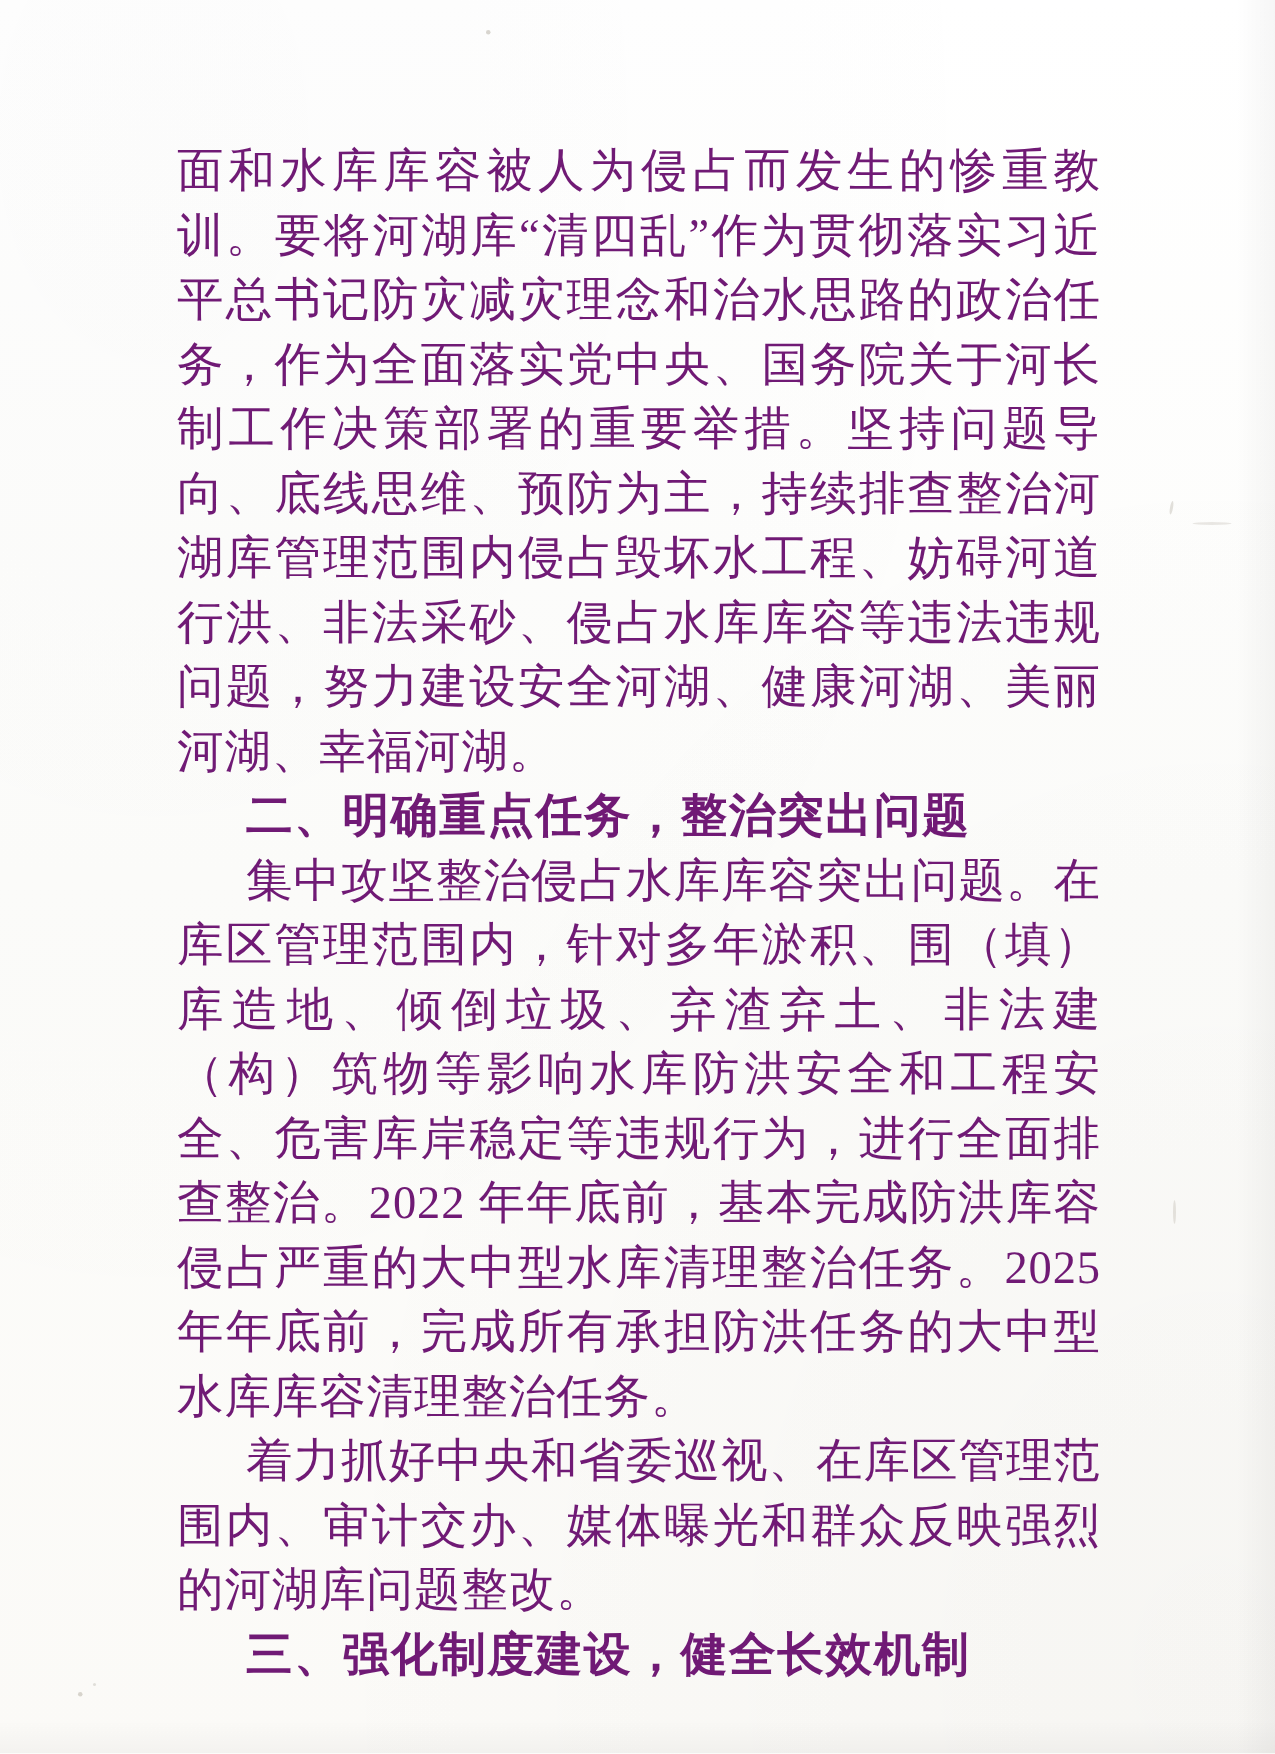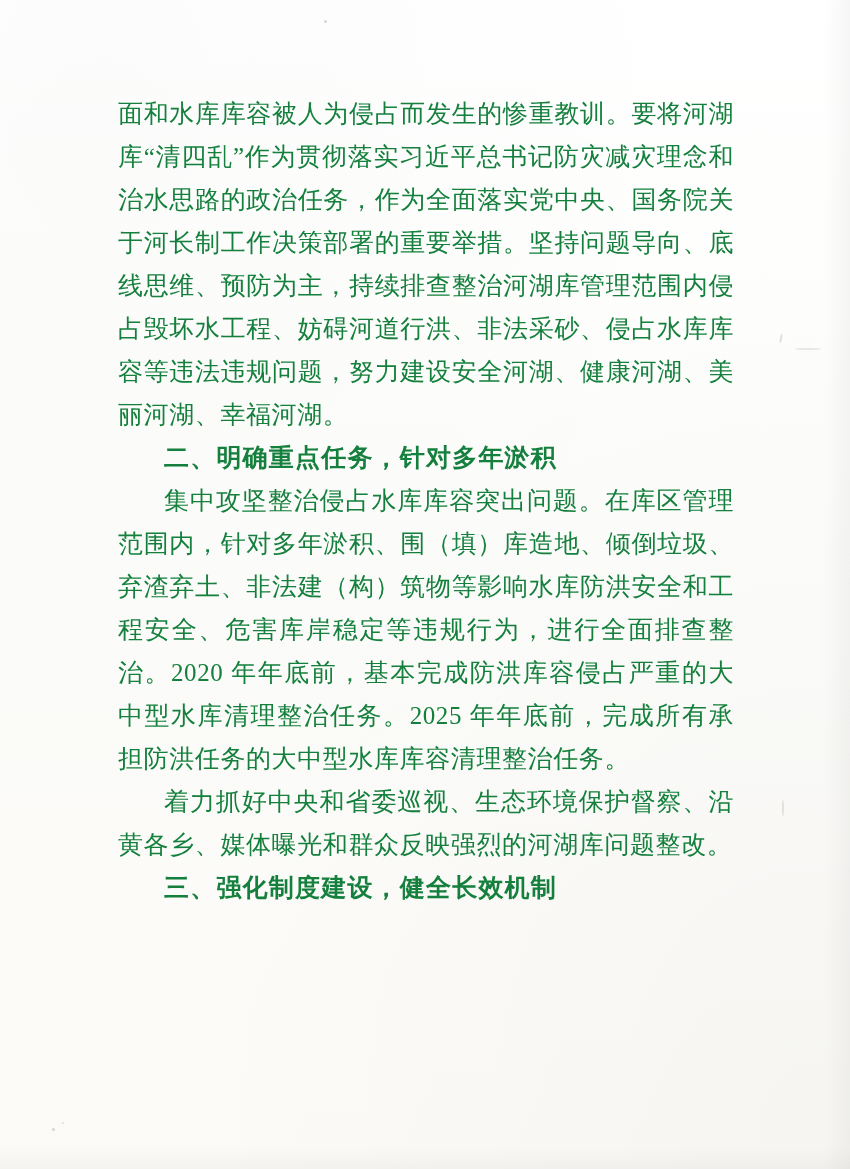--- a/index.html
+++ b/index.html
@@ -32,26 +32,26 @@
     pointer-events: none;
   }
   .doc-body {
     position: absolute;
     left: 118px;
     top: 92px;
     width: 616px;
   }
   p {
     margin: 0;
-    font-size: 25px;
+    font-size: 31px;
     line-height: 43px;
     text-align: justify;
     text-justify: inter-ideograph;
     letter-spacing: 0.6px;
-    color: #15803d;
+    color: #701a75;
   }
   p.indent {
     text-indent: 46px;
   }
   p.heading {
     text-indent: 46px;
     font-weight: bold;
     letter-spacing: 1.2px;
   }
   
@@ -83,23 +83,23 @@
     pointer-events: none;
   }
 </style>
 </head>
 <body>
 
 <div class="page">
 
   <div class="doc-body">
     <p class="body-first">面和水库库容被人为侵占而发生的惨重教训。要将河湖库“清四乱”作为贯彻落实习近平总书记防灾减灾理念和治水思路的政治任务，作为全面落实党中央、国务院关于河长制工作决策部署的重要举措。坚持问题导向、底线思维、预防为主，持续排查整治河湖库管理范围内侵占毁坏水工程、妨碍河道行洪、非法采砂、侵占水库库容等违法违规问题，努力建设安全河湖、健康河湖、美丽河湖、幸福河湖。</p>
-    <p class="heading">二、明确重点任务，针对多年淤积</p>
-    <p class="indent">集中攻坚整治侵占水库库容突出问题。在库区管理范围内，针对多年淤积、围（填）库造地、倾倒垃圾、弃渣弃土、非法建（构）筑物等影响水库防洪安全和工程安全、危害库岸稳定等违规行为，进行全面排查整治。2020 年年底前，基本完成防洪库容侵占严重的大中型水库清理整治任务。2025 年年底前，完成所有承担防洪任务的大中型水库库容清理整治任务。</p>
-    <p class="indent">着力抓好中央和省委巡视、生态环境保护督察、沿黄各乡、媒体曝光和群众反映强烈的河湖库问题整改。</p>
+    <p class="heading">二、明确重点任务，整治突出问题</p>
+    <p class="indent">集中攻坚整治侵占水库库容突出问题。在库区管理范围内，针对多年淤积、围（填）库造地、倾倒垃圾、弃渣弃土、非法建（构）筑物等影响水库防洪安全和工程安全、危害库岸稳定等违规行为，进行全面排查整治。2022 年年底前，基本完成防洪库容侵占严重的大中型水库清理整治任务。2025 年年底前，完成所有承担防洪任务的大中型水库库容清理整治任务。</p>
+    <p class="indent">着力抓好中央和省委巡视、在库区管理范围内、审计交办、媒体曝光和群众反映强烈的河湖库问题整改。</p>
     <p class="heading">三、强化制度建设，健全长效机制</p>
 
   </div>
 
   <span class="speck mark-tl"></span>
   <span class="speck mark-r1"></span>
   <span class="speck mark-r2"></span>
   <span class="speck mark-r3"></span>
   <span class="speck mark-bl"></span>
   <span class="speck mark-bl2"></span>

